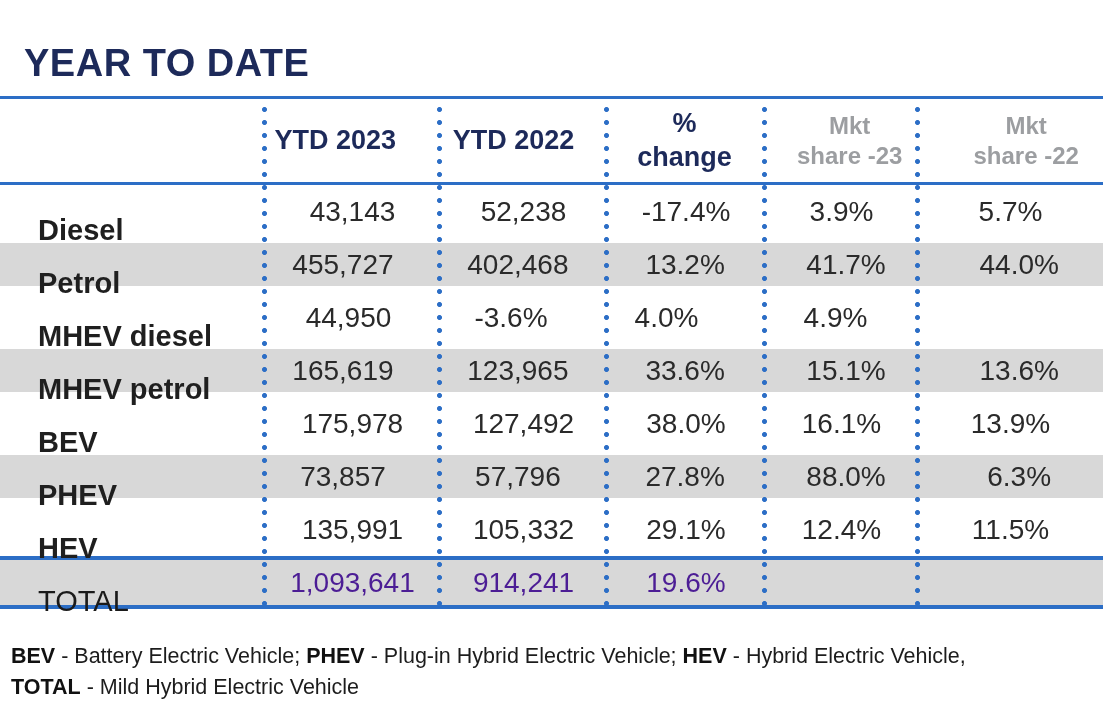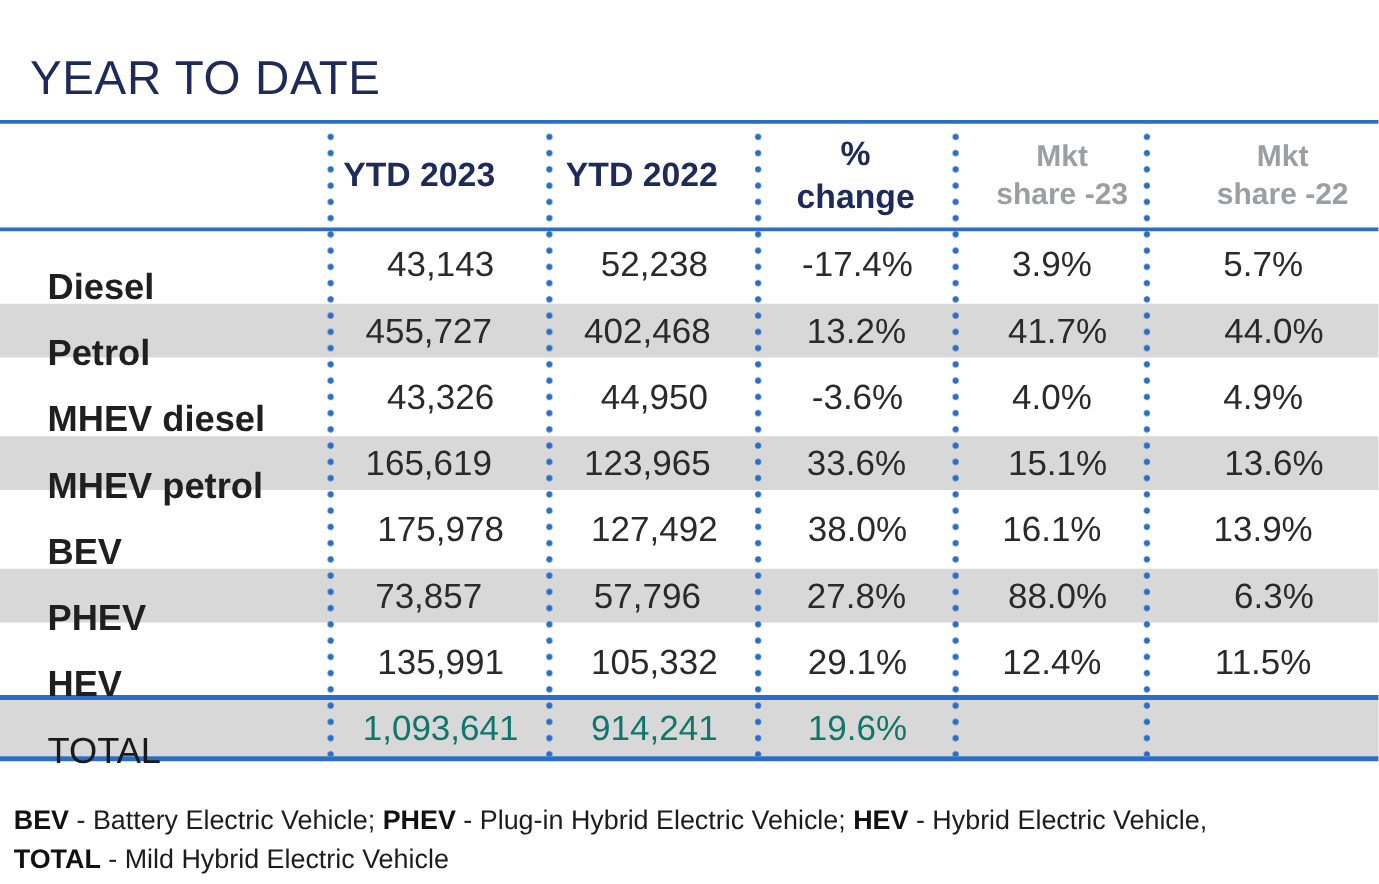--- a/index.html
+++ b/index.html
@@ -12,21 +12,21 @@
     height: 707px;
     background: #ffffff;
     overflow: hidden;
   }
 
   .title {
     position: absolute;
     left: 24px;
     top: 42px;
     font-size: 38px;
-    font-weight: normal;
+    font-weight: bold;
     letter-spacing: 0.5px;
     color: #1d2a5a;
   }
 
   .table {
     position: absolute;
     left: 0;
     top: 96px;
     width: 1103px;
   }
@@ -53,21 +53,21 @@
   .c4 { width: 153px; }
   .c5 { width: 185px; }
 
   .header-row .cell { font-size: 27px; font-weight: bold; color: #1d2a5a; line-height: 1.25; }
   .header-row .gray-head { color: #9c9ea1; font-size: 24px; }
 
   .data-row .c-label { font-size: 29px; font-weight: bold; color: #1f1f1f; }
   .data-row .num { font-size: 28px; color: #2a2a2a; }
 
   .total-row .c-label { font-size: 29px; color: #1a1a1a; }
-  .total-row .num { font-size: 28px; color: #0f766e; }
+  .total-row .num { font-size: 28px; color: #4c1d95; }
 
   .vsep {
     position: absolute;
     top: 3px;
     bottom: 4px;
     width: 5px;
     background-image: radial-gradient(circle, #2c6ec6 2.1px, rgba(44,110,198,0) 2.9px);
     background-size: 5px 13px;
     background-repeat: repeat-y;
     background-position: center 4px;
@@ -134,21 +134,20 @@
       <div class="cell c-label">Petrol</div>
       <div class="cell c1 num">455,727</div>
       <div class="cell c2 num">402,468</div>
       <div class="cell c3 num">13.2%</div>
       <div class="cell c4 num">41.7%</div>
       <div class="cell c5 num">44.0%</div>
     </div>
 
     <div class="trow data-row">
       <div class="cell c-label">MHEV diesel</div>
-      <div class="cell c1 num">43,326</div>
       <div class="cell c2 num">44,950</div>
       <div class="cell c3 num">-3.6%</div>
       <div class="cell c4 num">4.0%</div>
       <div class="cell c5 num">4.9%</div>
     </div>
 
     <div class="trow data-row shade">
       <div class="cell c-label">MHEV petrol</div>
       <div class="cell c1 num">165,619</div>
       <div class="cell c2 num">123,965</div>

